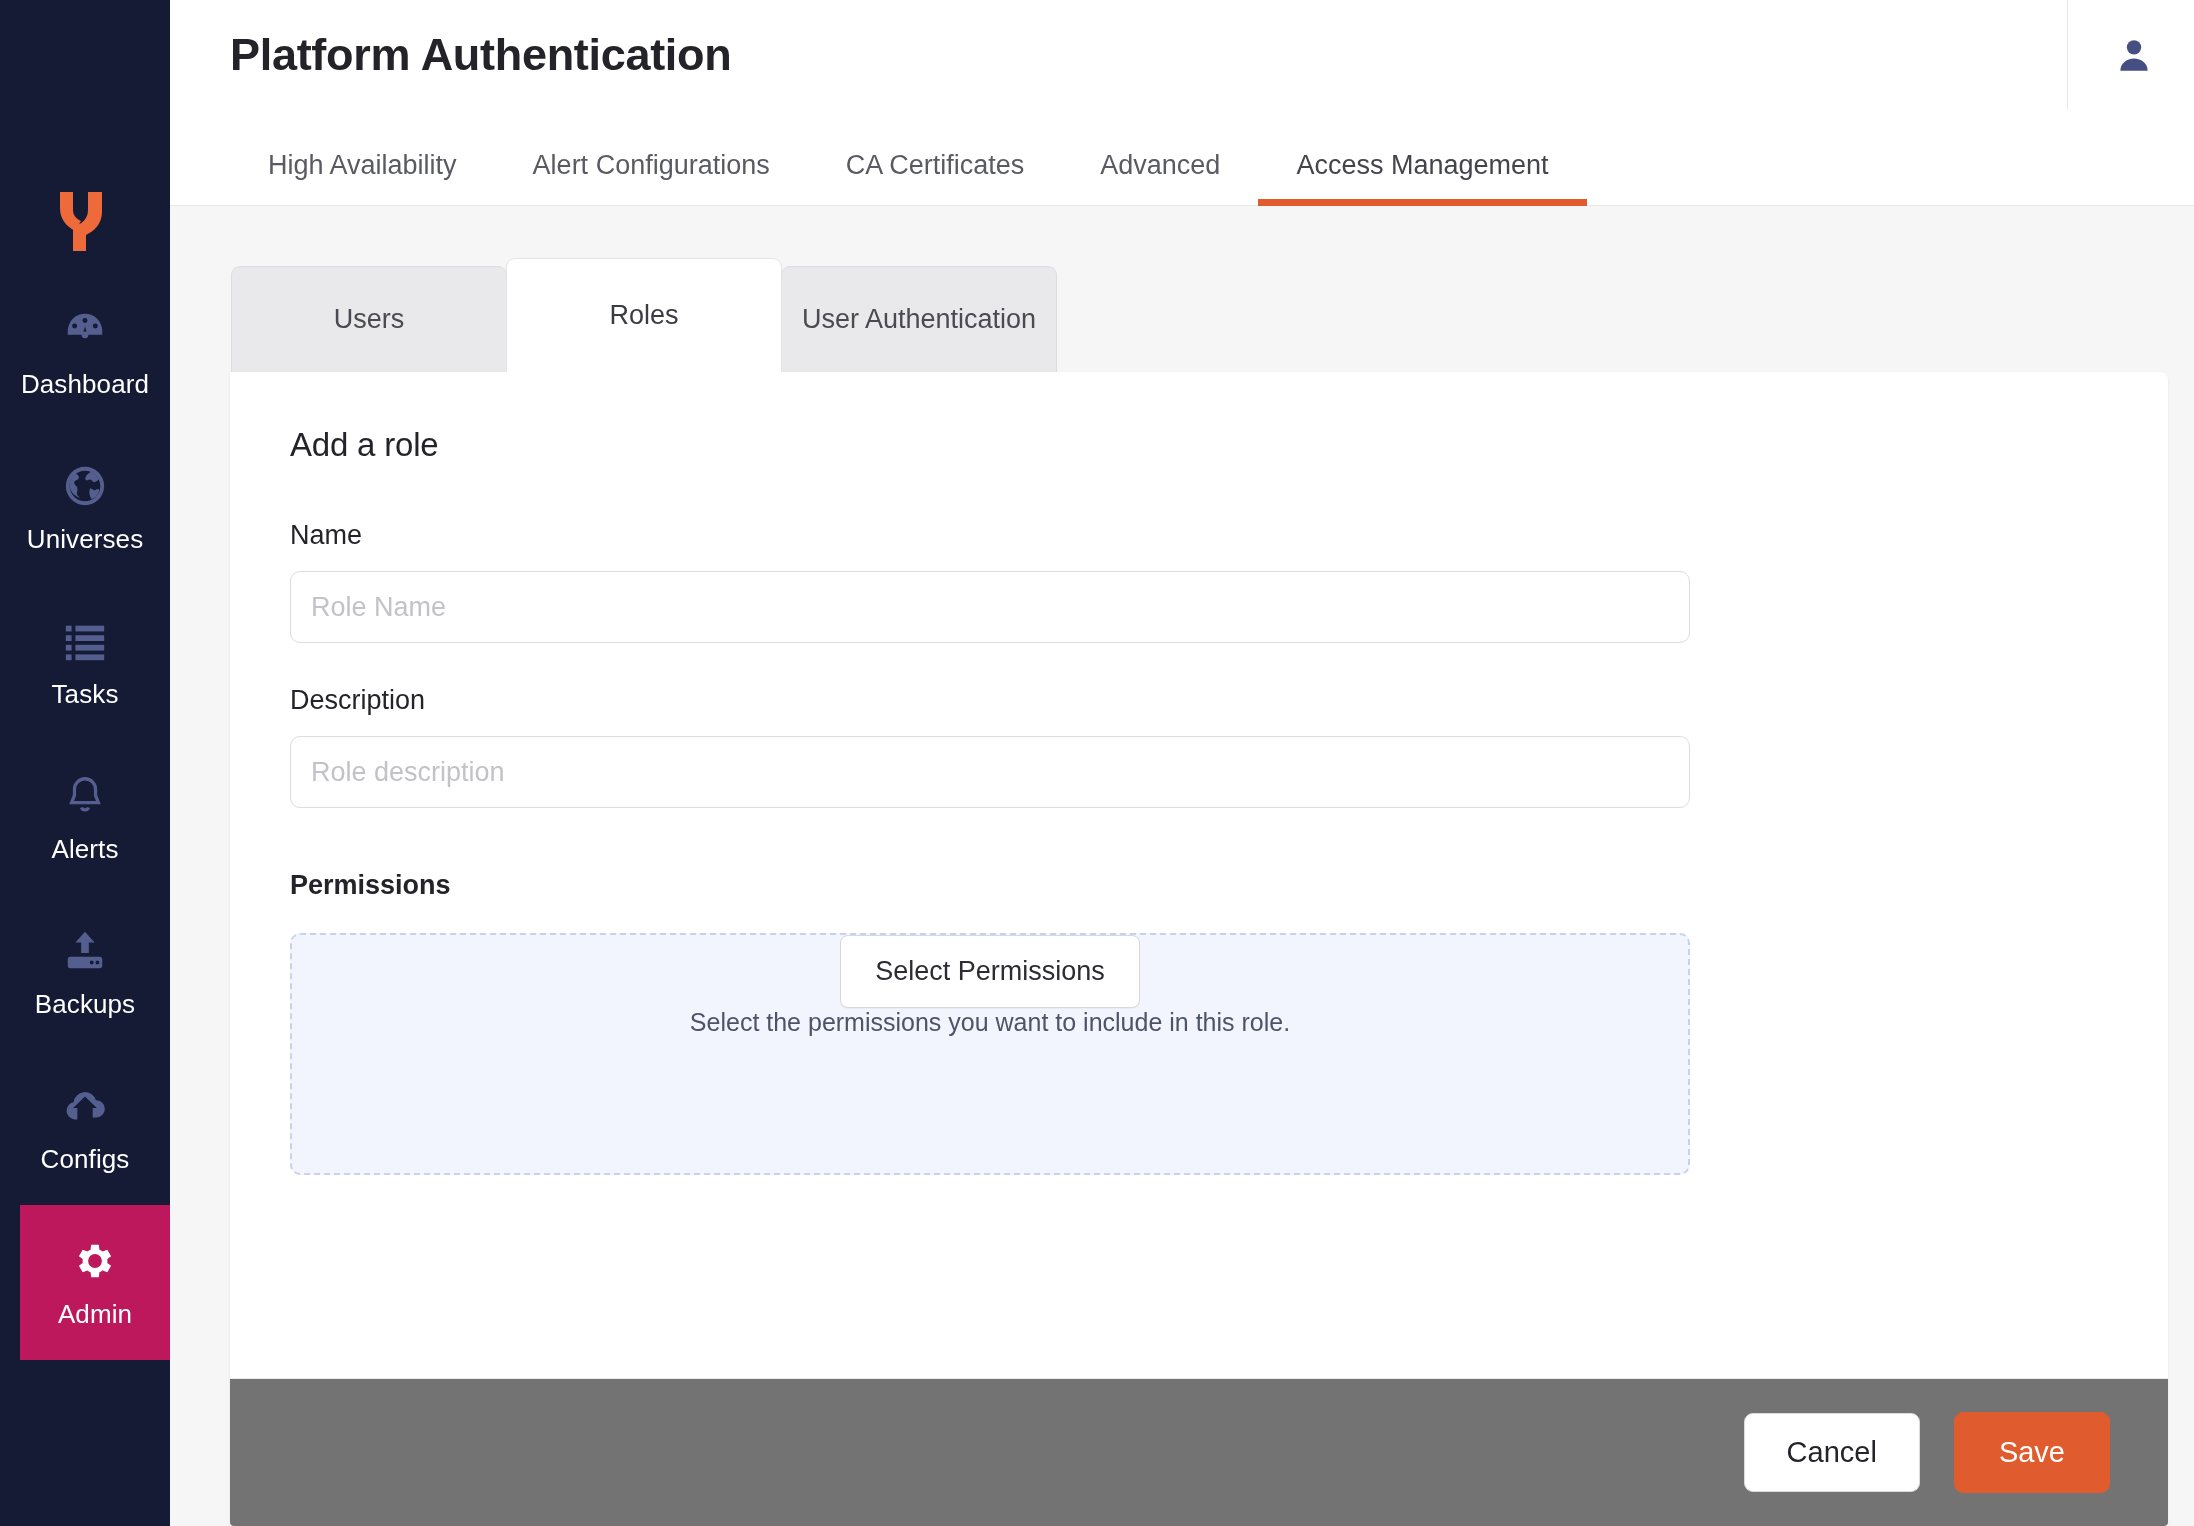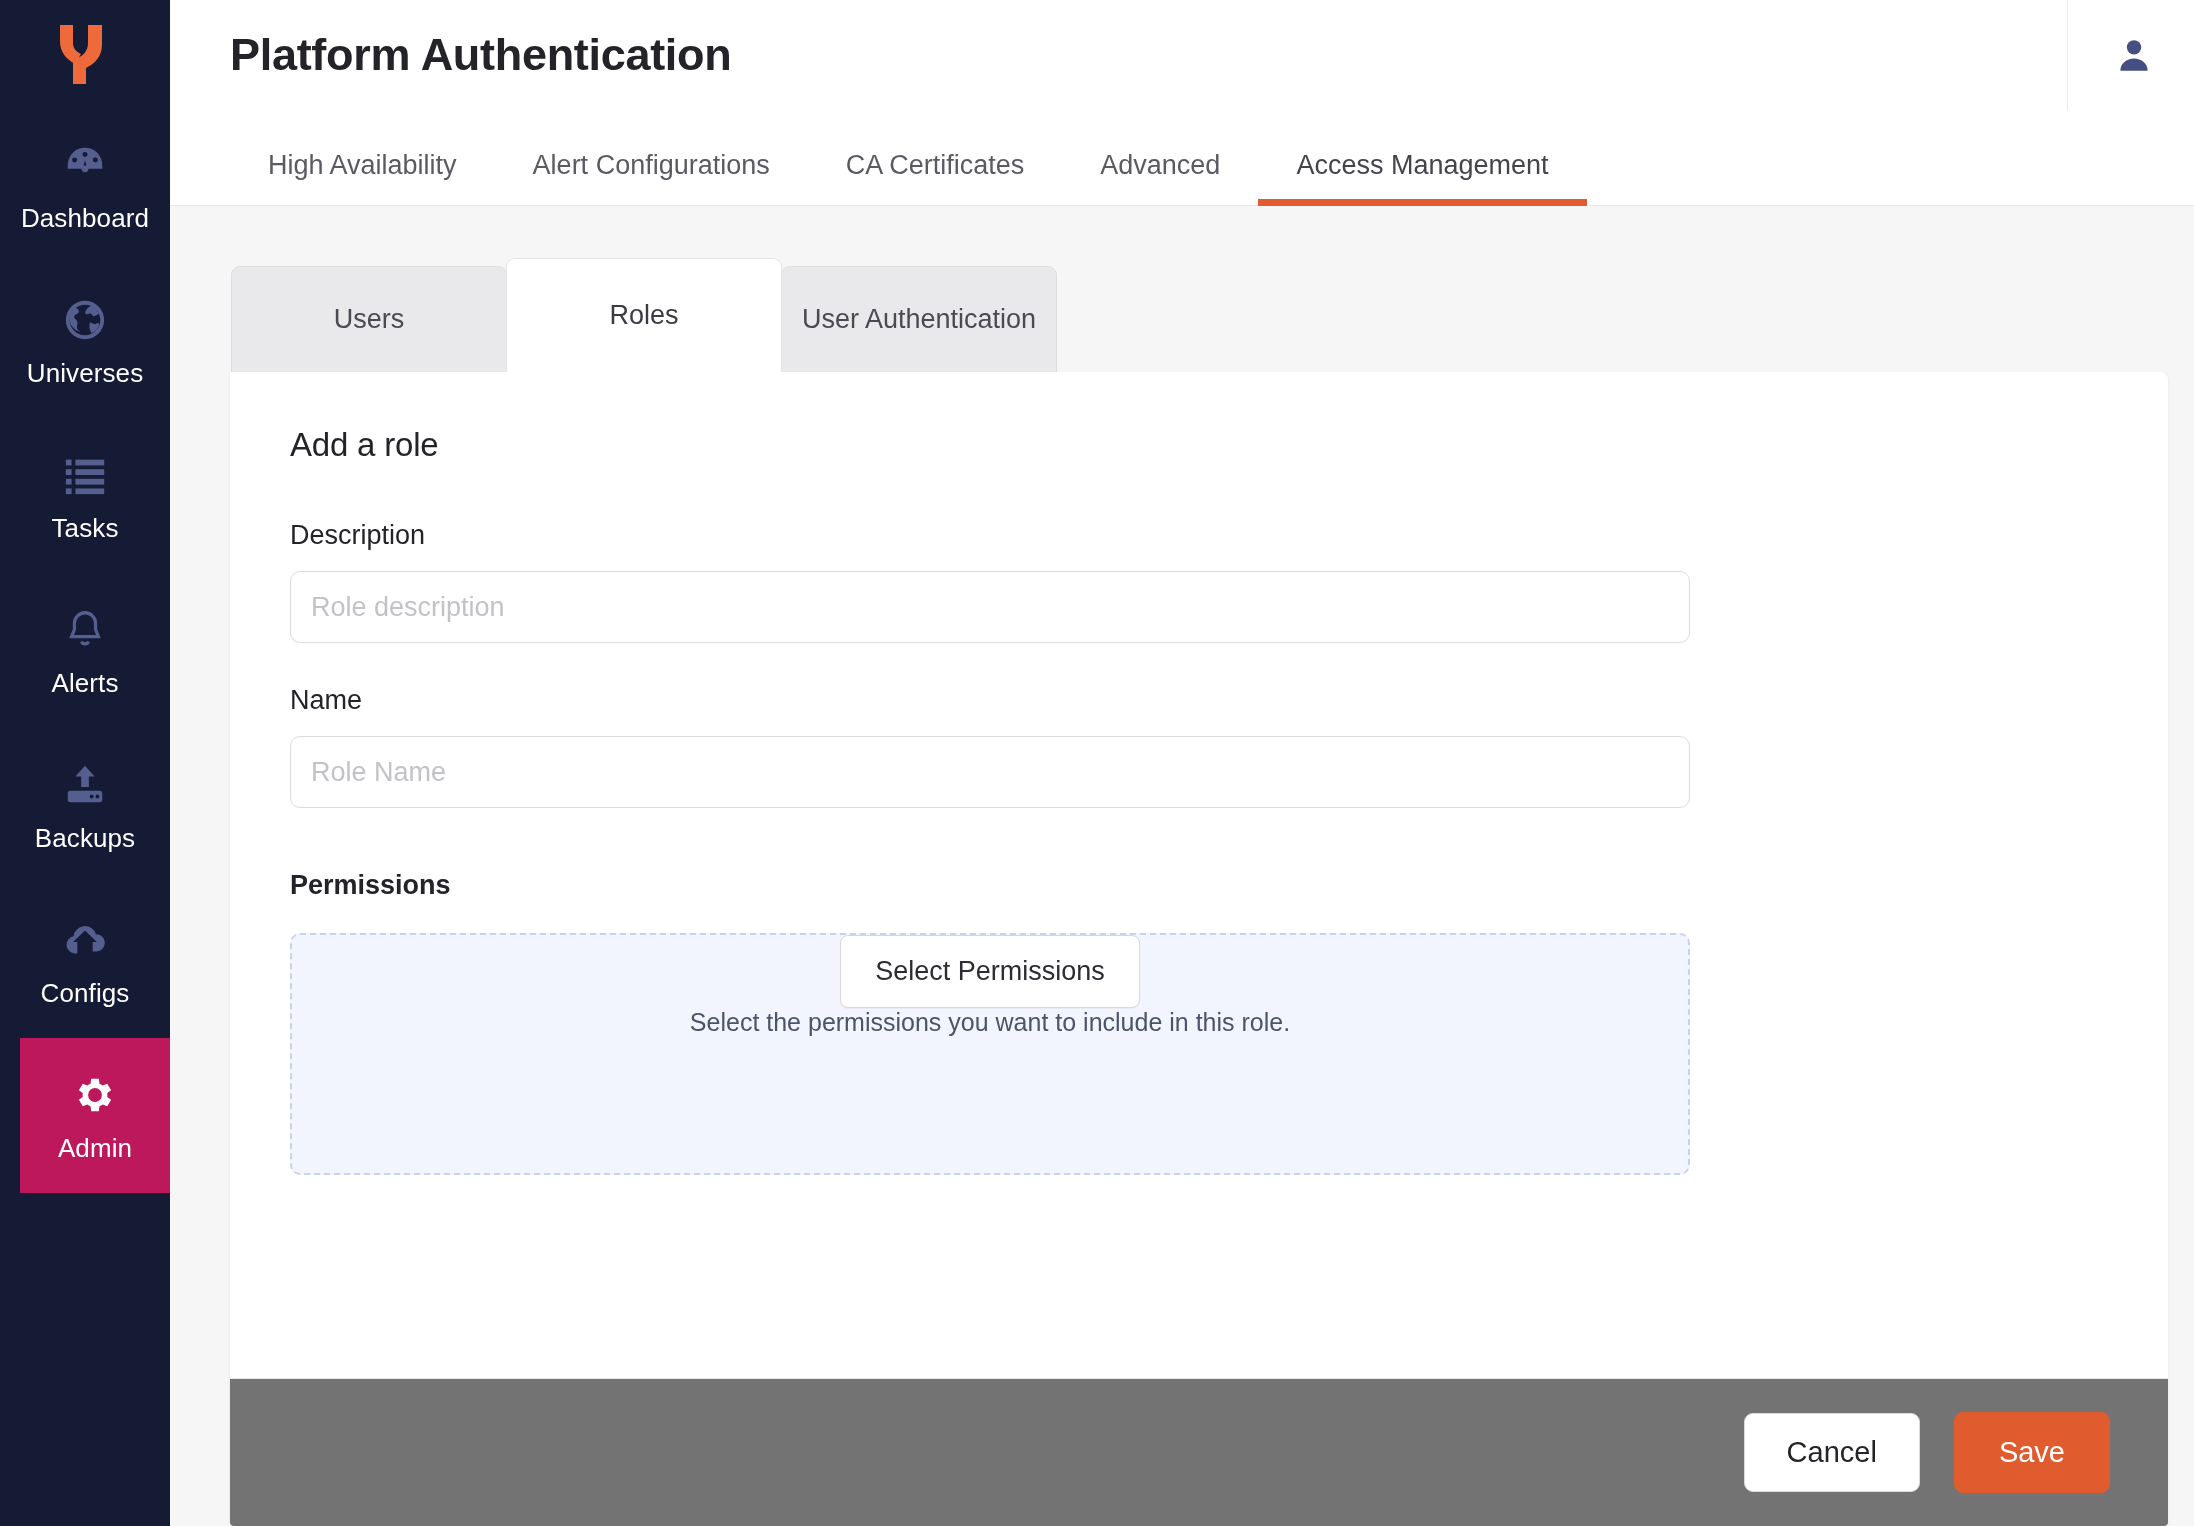--- a/index.html
+++ b/index.html
@@ -12,20 +12,21 @@
   .app { display: flex; width: 2194px; height: 1526px; }
 
   
   .sidebar {
     width: 170px; flex: 0 0 170px;
     background: #151b35;
     display: flex; flex-direction: column;
     align-items: stretch;
     position: relative;
     z-index: 5;
+    justify-content: center;
   }
   .logo-wrap {
     height: 108px;
     display: flex; align-items: center; justify-content: center;
   }
   .logo { width: 56px; height: 62px; }
   .nav-item {
     height: 155px;
     display: flex; flex-direction: column;
     align-items: center; justify-content: center;
@@ -372,27 +373,27 @@
             <span>User Authentication</span>
           </div>
       </div>
 
       <div class="card">
         <div class="card-body">
 
           <div class="section-title">Add a role</div>
 
           <div class="field">
+            <label class="field-label">Name</label>
+            <input class="text-input" type="text" value="" placeholder="Role Name" style="">
+          </div>
+
+          <div class="field">
             <label class="field-label">Description</label>
             <input class="text-input" type="text" value="" placeholder="Role description" style="">
-          </div>
-
-          <div class="field">
-            <label class="field-label">Name</label>
-            <input class="text-input" type="text" value="" placeholder="Role Name" style="">
           </div>
 
           <div class="perm-title">Permissions</div>
 
           <div class="perm-box">
             <button class="perm-btn">Select Permissions</button>
             <div class="perm-hint">Select the permissions you want to include in this role.</div>
           </div>
 
         </div>

